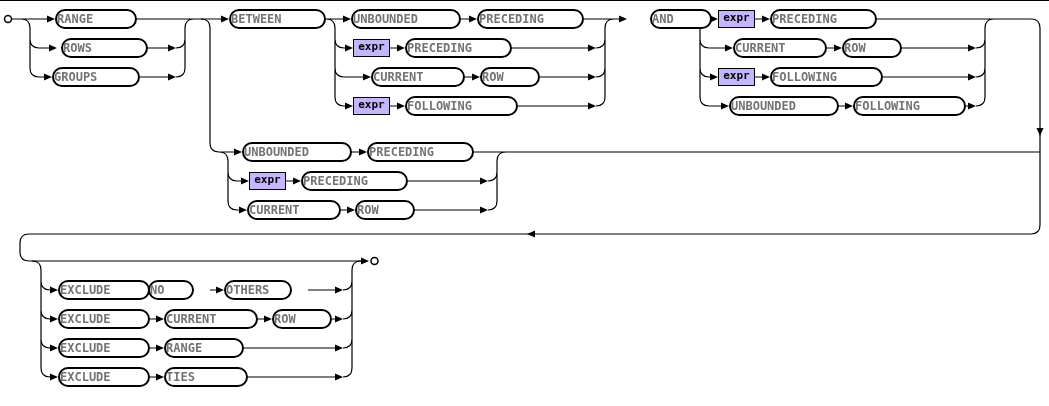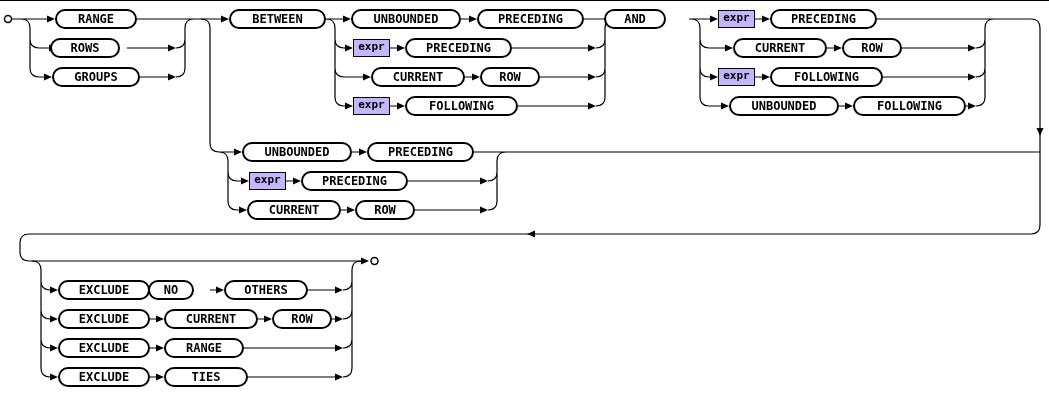--- a/index.html
+++ b/index.html
@@ -13,25 +13,24 @@
     overflow: hidden;
   }
   svg.tracks { position: absolute; left: 0; top: 0; z-index: 1; }
   .t {
     position: absolute;
     box-sizing: border-box;
     height: 20px;
     border: 2px solid #000000;
     border-radius: 10px;
     background: #ffffff;
-    color: #000000;
+    color: #737373;
     font-size: 12px;
     font-weight: bold;
     line-height: 16px;
-    text-align: center;
     white-space: nowrap;
     z-index: 2;
   }
   .nt {
     position: absolute;
     box-sizing: border-box;
     height: 18px;
     border: 1.5px solid #000000;
     background: #c4b5fd;
     color: #000000;
@@ -196,55 +195,55 @@
       M335,343.5 L335,350.5 L343,347 Z
       M50,372.5 L50,379.5 L58,376 Z
       M156,372.5 L156,379.5 L164,376 Z
       M335,372.5 L335,379.5 L343,376 Z
       M361,256.5 L361,263.5 L369,260 Z"></path>
     <circle cx="8" cy="18" r="3.5" fill="#ffffff" stroke="#000000" stroke-width="1.5"></circle>
     <circle cx="374.5" cy="260" r="3.5" fill="#ffffff" stroke="#000000" stroke-width="1.5"></circle>
   </svg>
 
   <div class="t" style="left:55px;top:8px;width:82px">RANGE</div>
-  <div class="t" style="left:50px;top:37px;width:70px">ROWS</div>
+  <div class="t" style="left:61px;top:37px;width:87px">ROWS</div>
   <div class="t" style="left:229px;top:8px;width:97px">BETWEEN</div>
 
   <div class="t" style="left:52px;top:66px;width:88px">GROUPS</div>
 
   <div class="t" style="left:351px;top:8px;width:110px">UNBOUNDED</div>
   <div class="t" style="left:477px;top:8px;width:107px">PRECEDING</div>
   <div class="nt" style="left:353px;top:38px;width:37px">expr</div>
   <div class="t" style="left:405px;top:37px;width:107px">PRECEDING</div>
   <div class="t" style="left:371px;top:66px;width:94px">CURRENT</div>
   <div class="t" style="left:480px;top:66px;width:60px">ROW</div>
   <div class="nt" style="left:353px;top:96px;width:37px">expr</div>
   <div class="t" style="left:405px;top:95px;width:113px">FOLLOWING</div>
 
-  <div class="t" style="left:604px;top:8px;width:62px">AND</div>
+  <div class="t" style="left:650px;top:8px;width:62px">AND</div>
 
   <div class="nt" style="left:718px;top:9px;width:37px">expr</div>
   <div class="t" style="left:770px;top:8px;width:107px">PRECEDING</div>
   <div class="t" style="left:733px;top:37px;width:94px">CURRENT</div>
   <div class="t" style="left:842px;top:37px;width:60px">ROW</div>
   <div class="nt" style="left:718px;top:67px;width:37px">expr</div>
   <div class="t" style="left:770px;top:66px;width:113px">FOLLOWING</div>
   <div class="t" style="left:729px;top:95px;width:110px">UNBOUNDED</div>
   <div class="t" style="left:853px;top:95px;width:113px">FOLLOWING</div>
 
   <div class="t" style="left:242px;top:141px;width:110px">UNBOUNDED</div>
   <div class="t" style="left:367px;top:141px;width:107px">PRECEDING</div>
   <div class="nt" style="left:249px;top:171px;width:37px">expr</div>
   <div class="t" style="left:301px;top:170px;width:107px">PRECEDING</div>
   <div class="t" style="left:247px;top:199px;width:94px">CURRENT</div>
   <div class="t" style="left:355px;top:199px;width:60px">ROW</div>
 
   <div class="t" style="left:58px;top:279px;width:92px">EXCLUDE</div>
   <div class="t" style="left:148px;top:279px;width:46px">NO</div>
-  <div class="t" style="left:224px;top:279px;width:84px">OTHERS</div>
+  <div class="t" style="left:224px;top:279px;width:68px">OTHERS</div>
 
   <div class="t" style="left:58px;top:308px;width:92px">EXCLUDE</div>
   <div class="t" style="left:164px;top:308px;width:94px">CURRENT</div>
   <div class="t" style="left:272px;top:308px;width:60px">ROW</div>
 
   <div class="t" style="left:58px;top:337px;width:92px">EXCLUDE</div>
   <div class="t" style="left:164px;top:337px;width:80px">RANGE</div>
 
   <div class="t" style="left:58px;top:366px;width:92px">EXCLUDE</div>
   <div class="t" style="left:164px;top:366px;width:84px">TIES</div>

